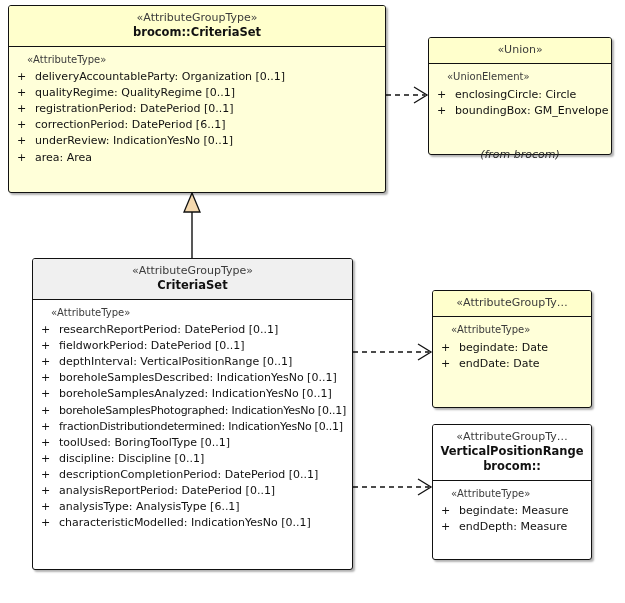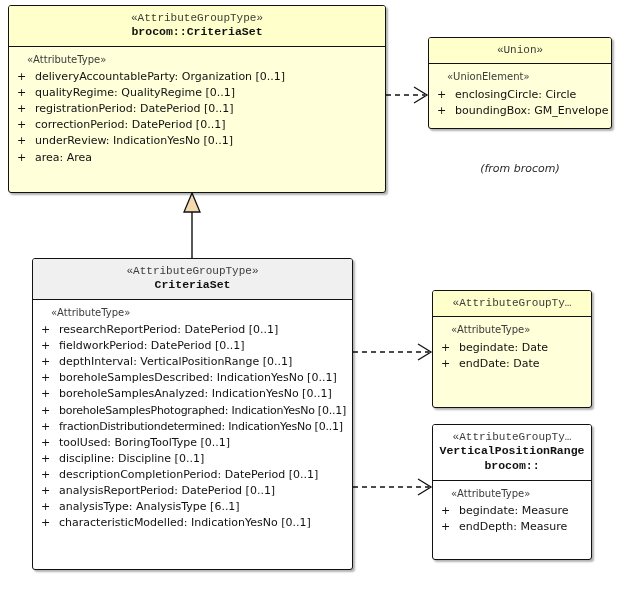--- a/index.html
+++ b/index.html
@@ -34,21 +34,20 @@
   }
   .uml-class.yellow { background: #ffffd9; }
   .uml-class.white  { background: #ffffff; }
 
   .uml-head {
     box-sizing: border-box;
     text-align: center;
     padding: 5px 4px 6px 4px;
     border-bottom: 1.3px solid #111111;
     line-height: 1.28;
-    font-family: Liberation Mono, monospace;
   }
   .uml-class.yellow > .uml-head { background: #ffffcc; }
   .uml-class.white  > .uml-head { background: #f0f0f0; }
   .uml-class.white.plainhead > .uml-head { background: #ffffff; }
 
   .stereotype {
     font-size: 11px;
     color: #3b3b3b;
     display: block;
     white-space: nowrap;
@@ -151,50 +150,50 @@
       <div class="attr">
         <span class="vis">+</span>
         <span class="sig">qualityRegime: QualityRegime [0..1]</span>
       </div>
       <div class="attr">
         <span class="vis">+</span>
         <span class="sig">registrationPeriod: DatePeriod [0..1]</span>
       </div>
       <div class="attr">
         <span class="vis">+</span>
-        <span class="sig">correctionPeriod: DatePeriod [0..1]</span>
+        <span class="sig">correctionPeriod: DatePeriod [6..1]</span>
       </div>
       <div class="attr">
         <span class="vis">+</span>
         <span class="sig">underReview: IndicationYesNo [0..1]</span>
       </div>
       <div class="attr">
         <span class="vis">+</span>
         <span class="sig">area: Area</span>
       </div>
     </div>
   </div>
 
-  <div class="uml-class yellow" style="left:428px; top:37px; width:184px; height:92px;">
+  <div class="uml-class yellow" style="left:428px; top:37px; width:184px; height:118px;">
     <div class="uml-head">
       <span class="stereotype">«Union»</span>
     </div>
     <div class="uml-body">
       <div class="group-stereo">«UnionElement»</div>
       <div class="attr">
         <span class="vis">+</span>
         <span class="sig">enclosingCircle: Circle</span>
       </div>
       <div class="attr">
         <span class="vis">+</span>
         <span class="sig">boundingBox: GM_Envelope</span>
       </div>
     </div>
   </div>
-  <div class="caption" style="left:428px; top:162px; width:184px;">(from brocom)</div>
+  <div class="caption" style="left:428px; top:148px; width:184px;">(from brocom)</div>
 
   <div class="uml-class white" style="left:32px; top:258px; width:321px; height:312px;">
     <div class="uml-head">
       <span class="stereotype">«AttributeGroupType»</span>
       <span class="classname">CriteriaSet</span>
     </div>
     <div class="uml-body">
       <div class="group-stereo">«AttributeType»</div>
       <div class="attr">
         <span class="vis">+</span>

